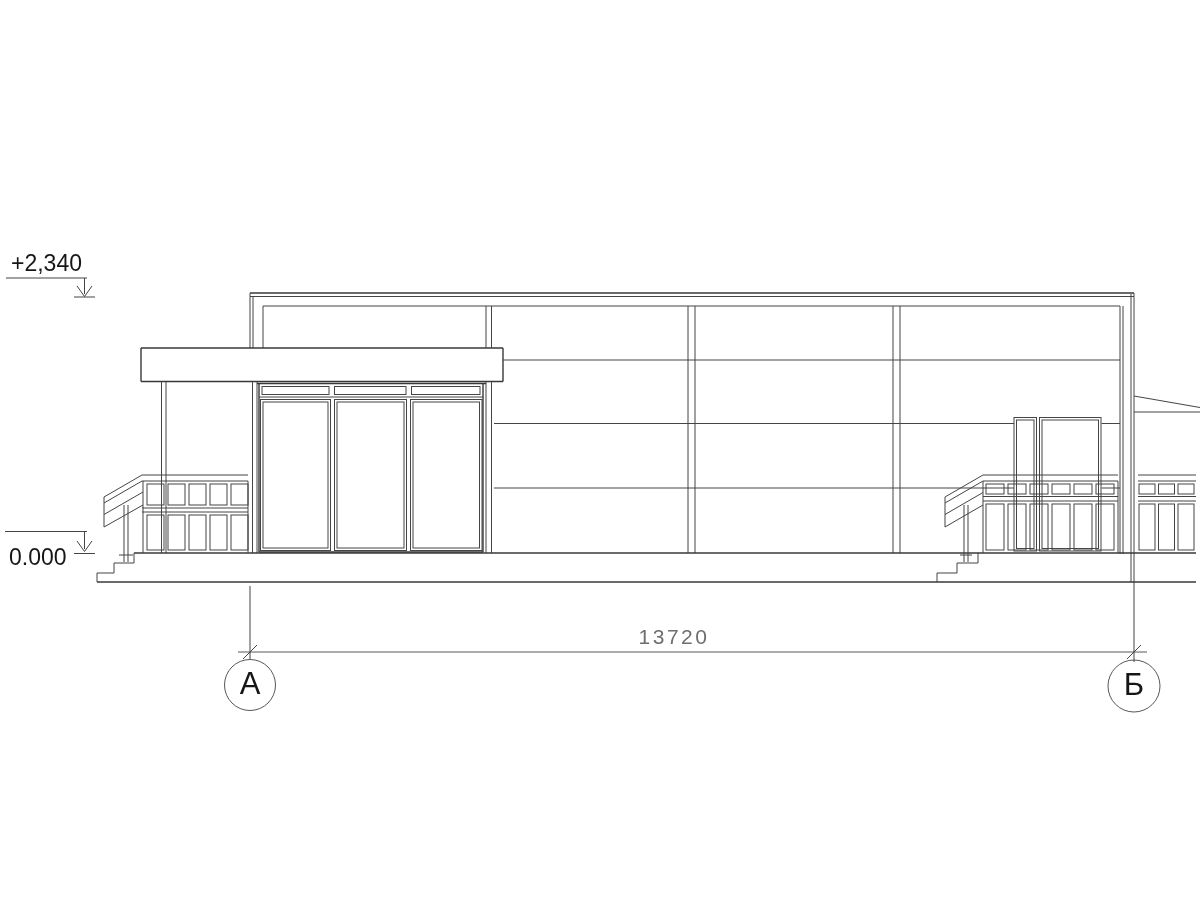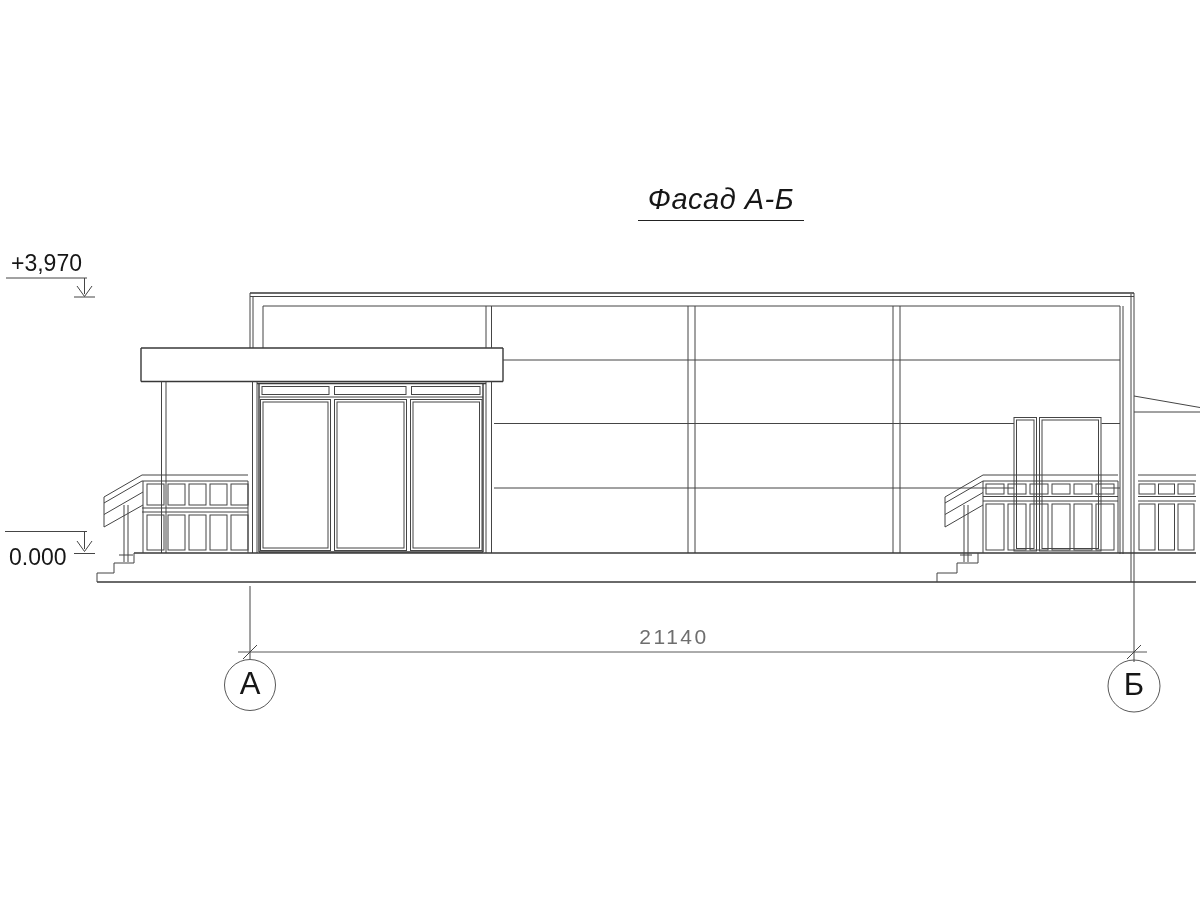--- a/index.html
+++ b/index.html
@@ -207,20 +207,19 @@
     <line x1="243" y1="659" x2="257" y2="645"></line>
     <line x1="1127" y1="659" x2="1141" y2="645"></line>
   </g>
 
   <g>
     <circle class="thin" cx="250" cy="685" r="25.5"></circle>
     <circle class="thin" cx="1134" cy="686" r="26"></circle>
   </g>
 </svg>
 
-<div class="label title">Фасад А-Б</div>
-<div class="label elev-top">+3,970</div>
+<div class="label elev-top">+2,340</div>
 <div class="label elev-zero">0.000</div>
-<div class="label dim-text">21140</div>
+<div class="label dim-text">13720</div>
 <div class="label axis-letter axis-a">А</div>
 <div class="label axis-letter axis-b">Б</div>
 
 </div>
 
 </body></html>

